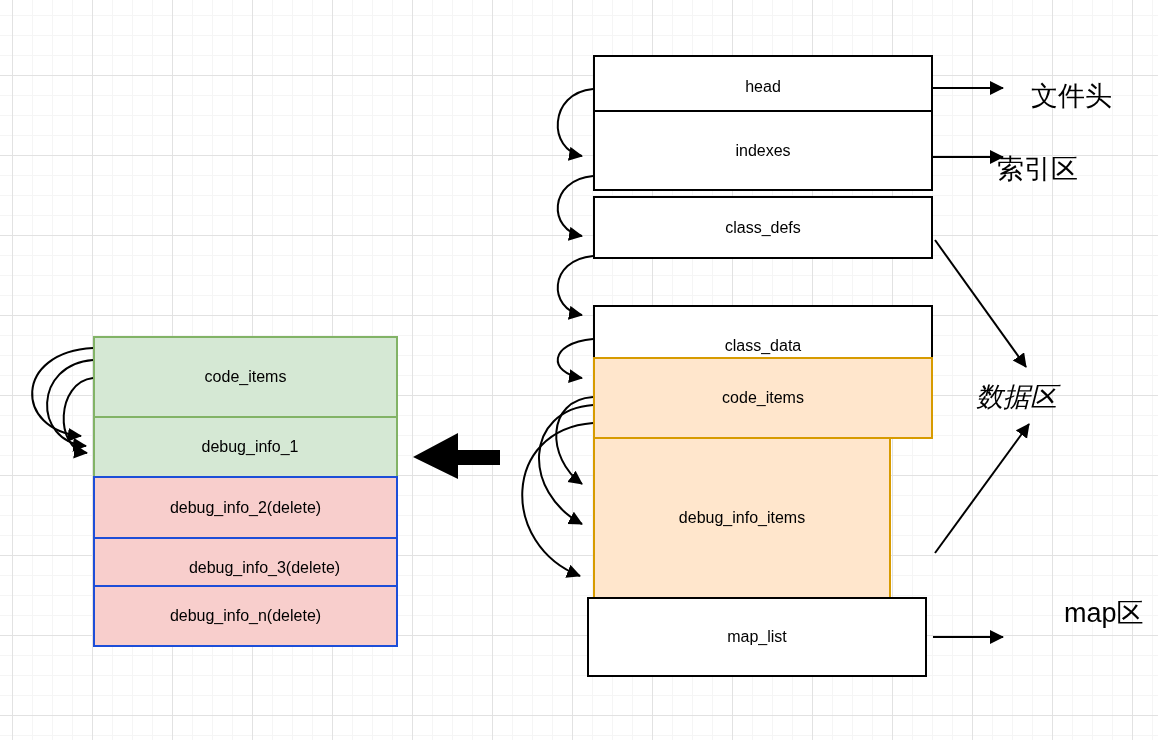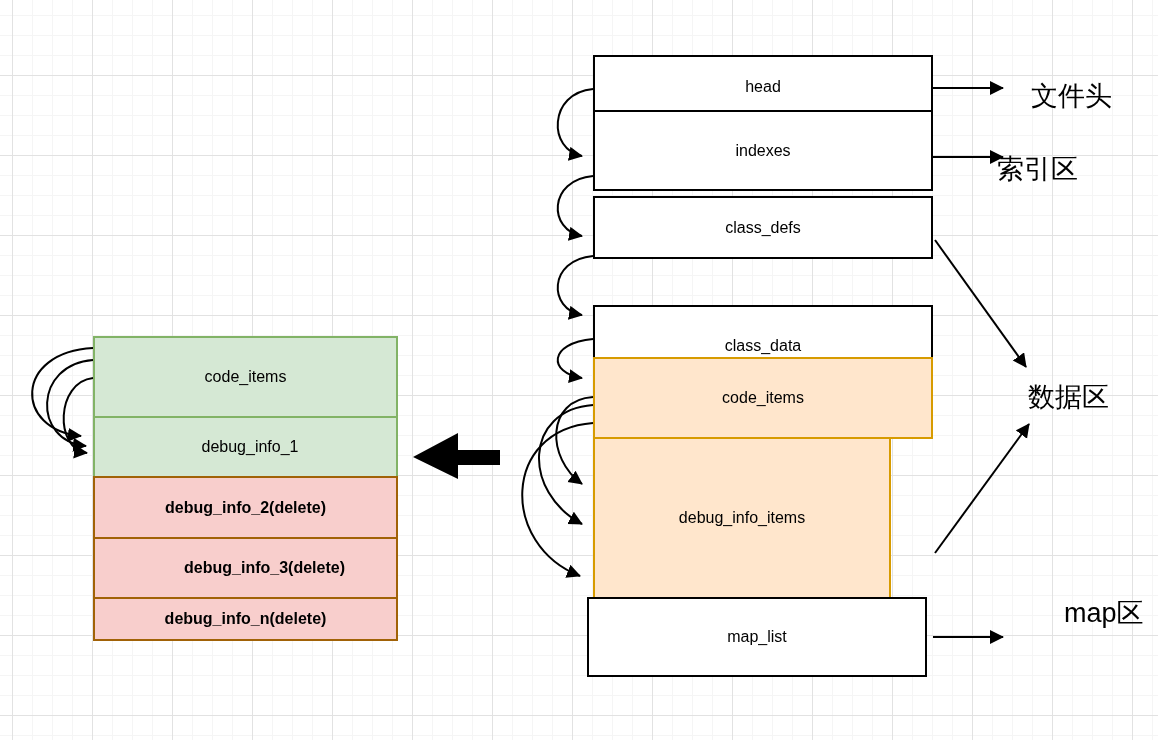--- a/index.html
+++ b/index.html
@@ -17,21 +17,21 @@
     background-position:12px -5px,12px -5px,12px -5px,12px -5px;
   }
   .box{
     position:absolute;box-sizing:border-box;
     display:flex;align-items:center;justify-content:center;
     font-size:16px;line-height:1;white-space:nowrap;
   }
   .white{background:#ffffff;border:2px solid #000000;}
   .orange{background:#ffe6cc;border:2px solid #d79b00;}
   .green{background:#d5e8d4;border:2px solid #82b366;}
-  .red{background:#f8cecc;border:2px solid #a16207;font-weight:bold;}
+  .red{background:#f8cecc;border:2px solid #1d4ed8;}
   .region-label{
     position:absolute;font-size:27px;line-height:1;white-space:nowrap;
   }
   #arrow-layer{
     position:absolute;left:0;top:0;width:1158px;height:740px;
     pointer-events:none;
   }
   #arrow-layer path.edge{stroke:#000;stroke-width:2;fill:none;}
 </style>
 </head>
@@ -42,25 +42,25 @@
 <div class="box white" style="left:593px;top:196px;width:340px;height:63px;">class_defs</div>
 <div class="box white" style="left:593px;top:277px;width:340px;height:82px;margin-top:28px;">class_data</div>
 <div class="box orange" style="left:593px;top:357px;width:340px;height:82px;">code_items</div>
 <div class="box orange" style="left:593px;top:437px;width:298px;height:162px;">debug_info_items</div>
 <div class="box white" style="left:587px;top:597px;width:340px;height:80px;">map_list</div>
 
 <div class="box green" style="left:93px;top:336px;width:305px;height:82px;">code_items</div>
 <div class="box green" style="left:93px;top:416px;width:305px;height:62px;padding-left:9px;">debug_info_1</div>
 <div class="box red" style="left:93px;top:476px;width:305px;height:63px;">debug_info_2(delete)</div>
 <div class="box red" style="left:93px;top:537px;width:305px;height:62px;padding-left:38px;">debug_info_3(delete)</div>
-<div class="box red" style="left:93px;top:597px;width:305px;height:44px;">debug_info_n(delete)</div>
+<div class="box red" style="left:93px;top:585px;width:305px;height:62px;">debug_info_n(delete)</div>
 
 <div class="region-label" style="left:1031px;top:83px;text-align:center;">文件头</div>
 <div class="region-label" style="left:997px;top:144px;margin-top:12px;">索引区</div>
-<div class="region-label" style="left:1028px;top:384px;">数据区</div>
+<div class="region-label" style="left:976px;top:384px;font-style:italic;">数据区</div>
 <div class="region-label" style="left:1029px;top:600px;margin-left:35px;">map区</div>
 
 <svg id="arrow-layer" viewBox="0 0 1158 740">
   <defs>
     <marker id="ah" markerWidth="8" markerHeight="8" refX="6.5" refY="3.5" orient="auto" markerUnits="strokeWidth">
       <path d="M0,0 L7,3.5 L0,7 Z" fill="#000"></path>
     </marker>
   </defs>
 
   <path class="edge" d="M 933 88 L 1003 88" marker-end="url(#ah)"></path>

